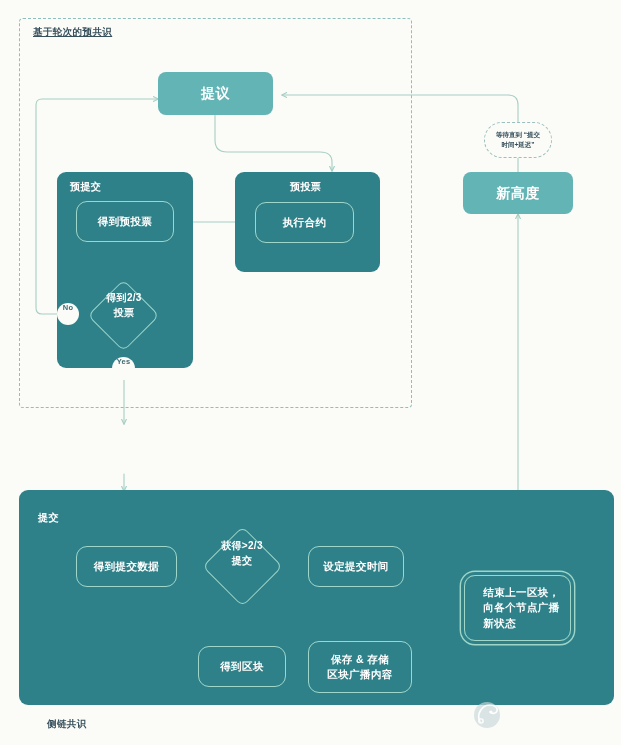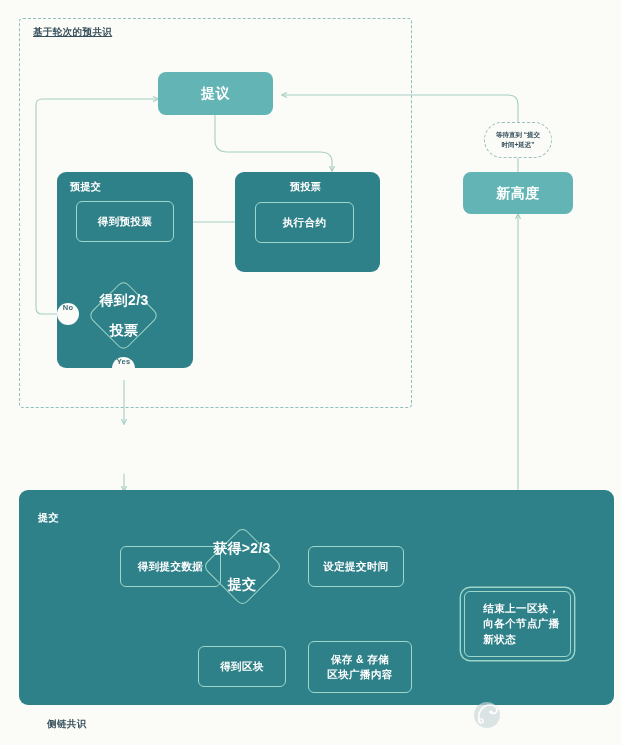--- a/index.html
+++ b/index.html
@@ -70,30 +70,29 @@
   .box-fill {
     background: #62b4b5;
     border-radius: 8px;
     font-size: 14px;
     font-weight: bold;
     letter-spacing: .5px;
   }
   
   .box-outline {
     border: 1.4px solid #9ed6c9;
-    border-radius: 6px;
+    border-radius: 11px;
     font-size: 10.5px;
     font-weight: bold;
     letter-spacing: .4px;
     background: transparent;
     text-align: right;
   }
   .box-outline.double {
     box-shadow: 0 0 0 3px #2f8189, 0 0 0 4.4px #9ed6c9;
-    margin-top: 16px;
   }
   
   .diamond-wrap {
     position: absolute;
   }
   .diamond-shape {
     position: absolute;
     left: 0; top: 0;
     width: 100%; height: 100%;
     border: 1.4px solid #9ed6c9;
@@ -101,23 +100,23 @@
     transform: rotate(45deg);
     box-sizing: border-box;
   }
   .diamond-label {
     position: absolute;
     left: 0; top: 0;
     width: 100%; height: 100%;
     display: flex;
     flex-direction: column;
     align-items: center;
-    justify-content: space-between;
+    justify-content: flex-start;
     color: #ffffff;
-    font-size: 14px;
+    font-size: 10px;
     font-weight: bold;
     letter-spacing: .3px;
     line-height: 1.5;
     white-space: nowrap;
   }
   
   .badge {
     position: absolute;
     border-radius: 50%;
     background: #fbfbf8;
@@ -289,21 +288,21 @@
   </div>
 
   <div class="node box-fill" style="left:463px; top:172px; width:110px; height:42px;">
     <span>新高度</span>
   </div>
 
 
   <div class="panel" style="left:19px; top:490px; width:595px; height:215px;"></div>
   <div class="panel-title" style="left:38px; top:511px;">提交</div>
 
-  <div class="node box-outline" style="left:76px; top:546px; width:101px; height:41px;margin-left:44px;">
+  <div class="node box-outline" style="left:76px; top:546px; width:101px; height:41px;">
     <span>得到提交数据</span>
   </div>
 
   <div class="diamond-wrap" style="left:214px; top:538px; width:57px; height:57px;">
     <div class="diamond-shape"></div>
     <div class="diamond-label" style="width:90px; height:57px; left:-17px;">
       <span>获得&gt;2/3</span>
       <span>提交</span>
     </div>
   </div>

